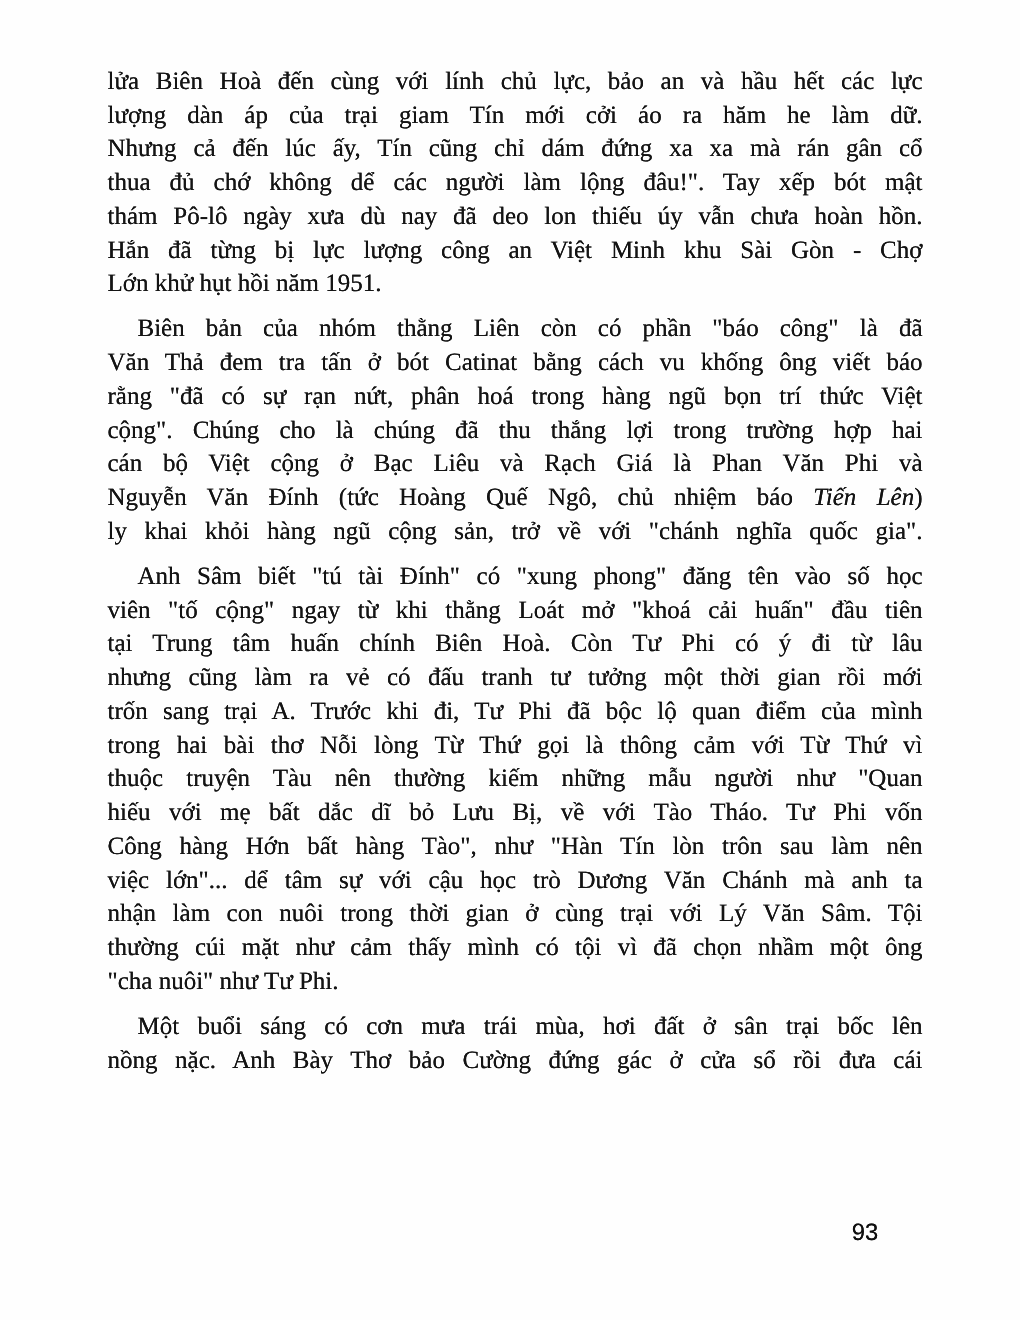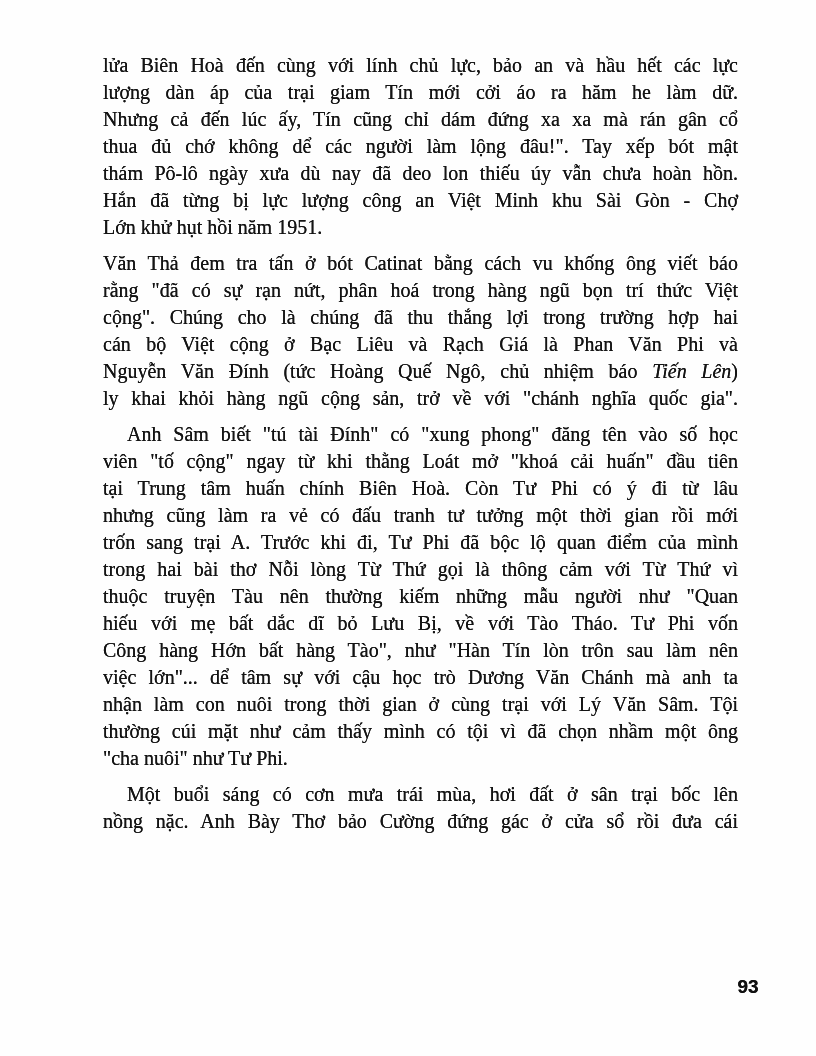--- a/index.html
+++ b/index.html
@@ -16,64 +16,65 @@
     box-sizing: border-box;
   }
   .text-block {
     position: absolute;
     left: 86px;
     top: 52px;
     width: 652px;
     color: #141414;
   }
   .para {
-    margin: 0 0 9px 17px;
+    margin: 0 0 9px 0;
     padding: 0;
   }
   .line {
     font-family: "Liberation Serif", "DejaVu Serif", serif;
     font-size: 20px;
     line-height: 27px;
     text-align: justify;
     text-align-last: justify;
     text-justify: inter-word;
     text-shadow: 0 0 0.45px #141414;
     white-space: normal;
   }
   .line.indent { text-indent: 24px; }
   .line.short { text-align-last: left; }
   .line i { font-style: italic; }
   .page-number {
     position: absolute;
-    left: 728px;
+    left: 672px;
     top: 976px;
     width: 40px;
     text-align: center;
     font-family: "Liberation Sans", "DejaVu Sans", sans-serif;
-    font-weight: 700;
+    font-weight: 400;
     font-size: 19px;
     color: #101010;
     text-shadow: 0 0 0.4px #101010;
   }
 </style>
 </head>
 <body>
 
 <div class="page">
   <main class="text-block" id="text-block">
       <div class="para">
         <div class="line">lửa Biên Hoà đến cùng với lính chủ lực, bảo an và hầu hết các lực</div>
         <div class="line">lượng dàn áp của trại giam Tín mới cởi áo ra hăm he làm dữ.</div>
         <div class="line">Nhưng cả đến lúc ấy, Tín cũng chỉ dám đứng xa xa mà rán gân cổ</div>
         <div class="line">thua đủ chớ không dể các người làm lộng đâu!". Tay xếp bót mật</div>
         <div class="line">thám Pô-lô ngày xưa dù nay đã deo lon thiếu úy vẫn chưa hoàn hồn.</div>
         <div class="line">Hắn đã từng bị lực lượng công an Việt Minh khu Sài Gòn - Chợ</div>
         <div class="line short">Lớn khử hụt hồi năm 1951.</div>
       </div>
       <div class="para">
+        <div class="line indent">Biên bản của nhóm thằng Liên còn có phần "báo công" là đã</div>
         <div class="line">Văn Thả đem tra tấn ở bót Catinat bằng cách vu khống ông viết báo</div>
         <div class="line">rằng "đã có sự rạn nứt, phân hoá trong hàng ngũ bọn trí thức Việt</div>
         <div class="line">cộng". Chúng cho là chúng đã thu thắng lợi trong trường hợp hai</div>
         <div class="line">cán bộ Việt cộng ở Bạc Liêu và Rạch Giá là Phan Văn Phi và</div>
         <div class="line">Nguyễn Văn Đính (tức Hoàng Quế Ngô, chủ nhiệm báo <i>Tiến Lên</i>)</div>
         <div class="line">ly khai khỏi hàng ngũ cộng sản, trở về với "chánh nghĩa quốc gia".</div>
       </div>
       <div class="para">
         <div class="line indent">Anh Sâm biết "tú tài Đính" có "xung phong" đăng tên vào số học</div>
         <div class="line">viên "tố cộng" ngay từ khi thằng Loát mở "khoá cải huấn" đầu tiên</div>

